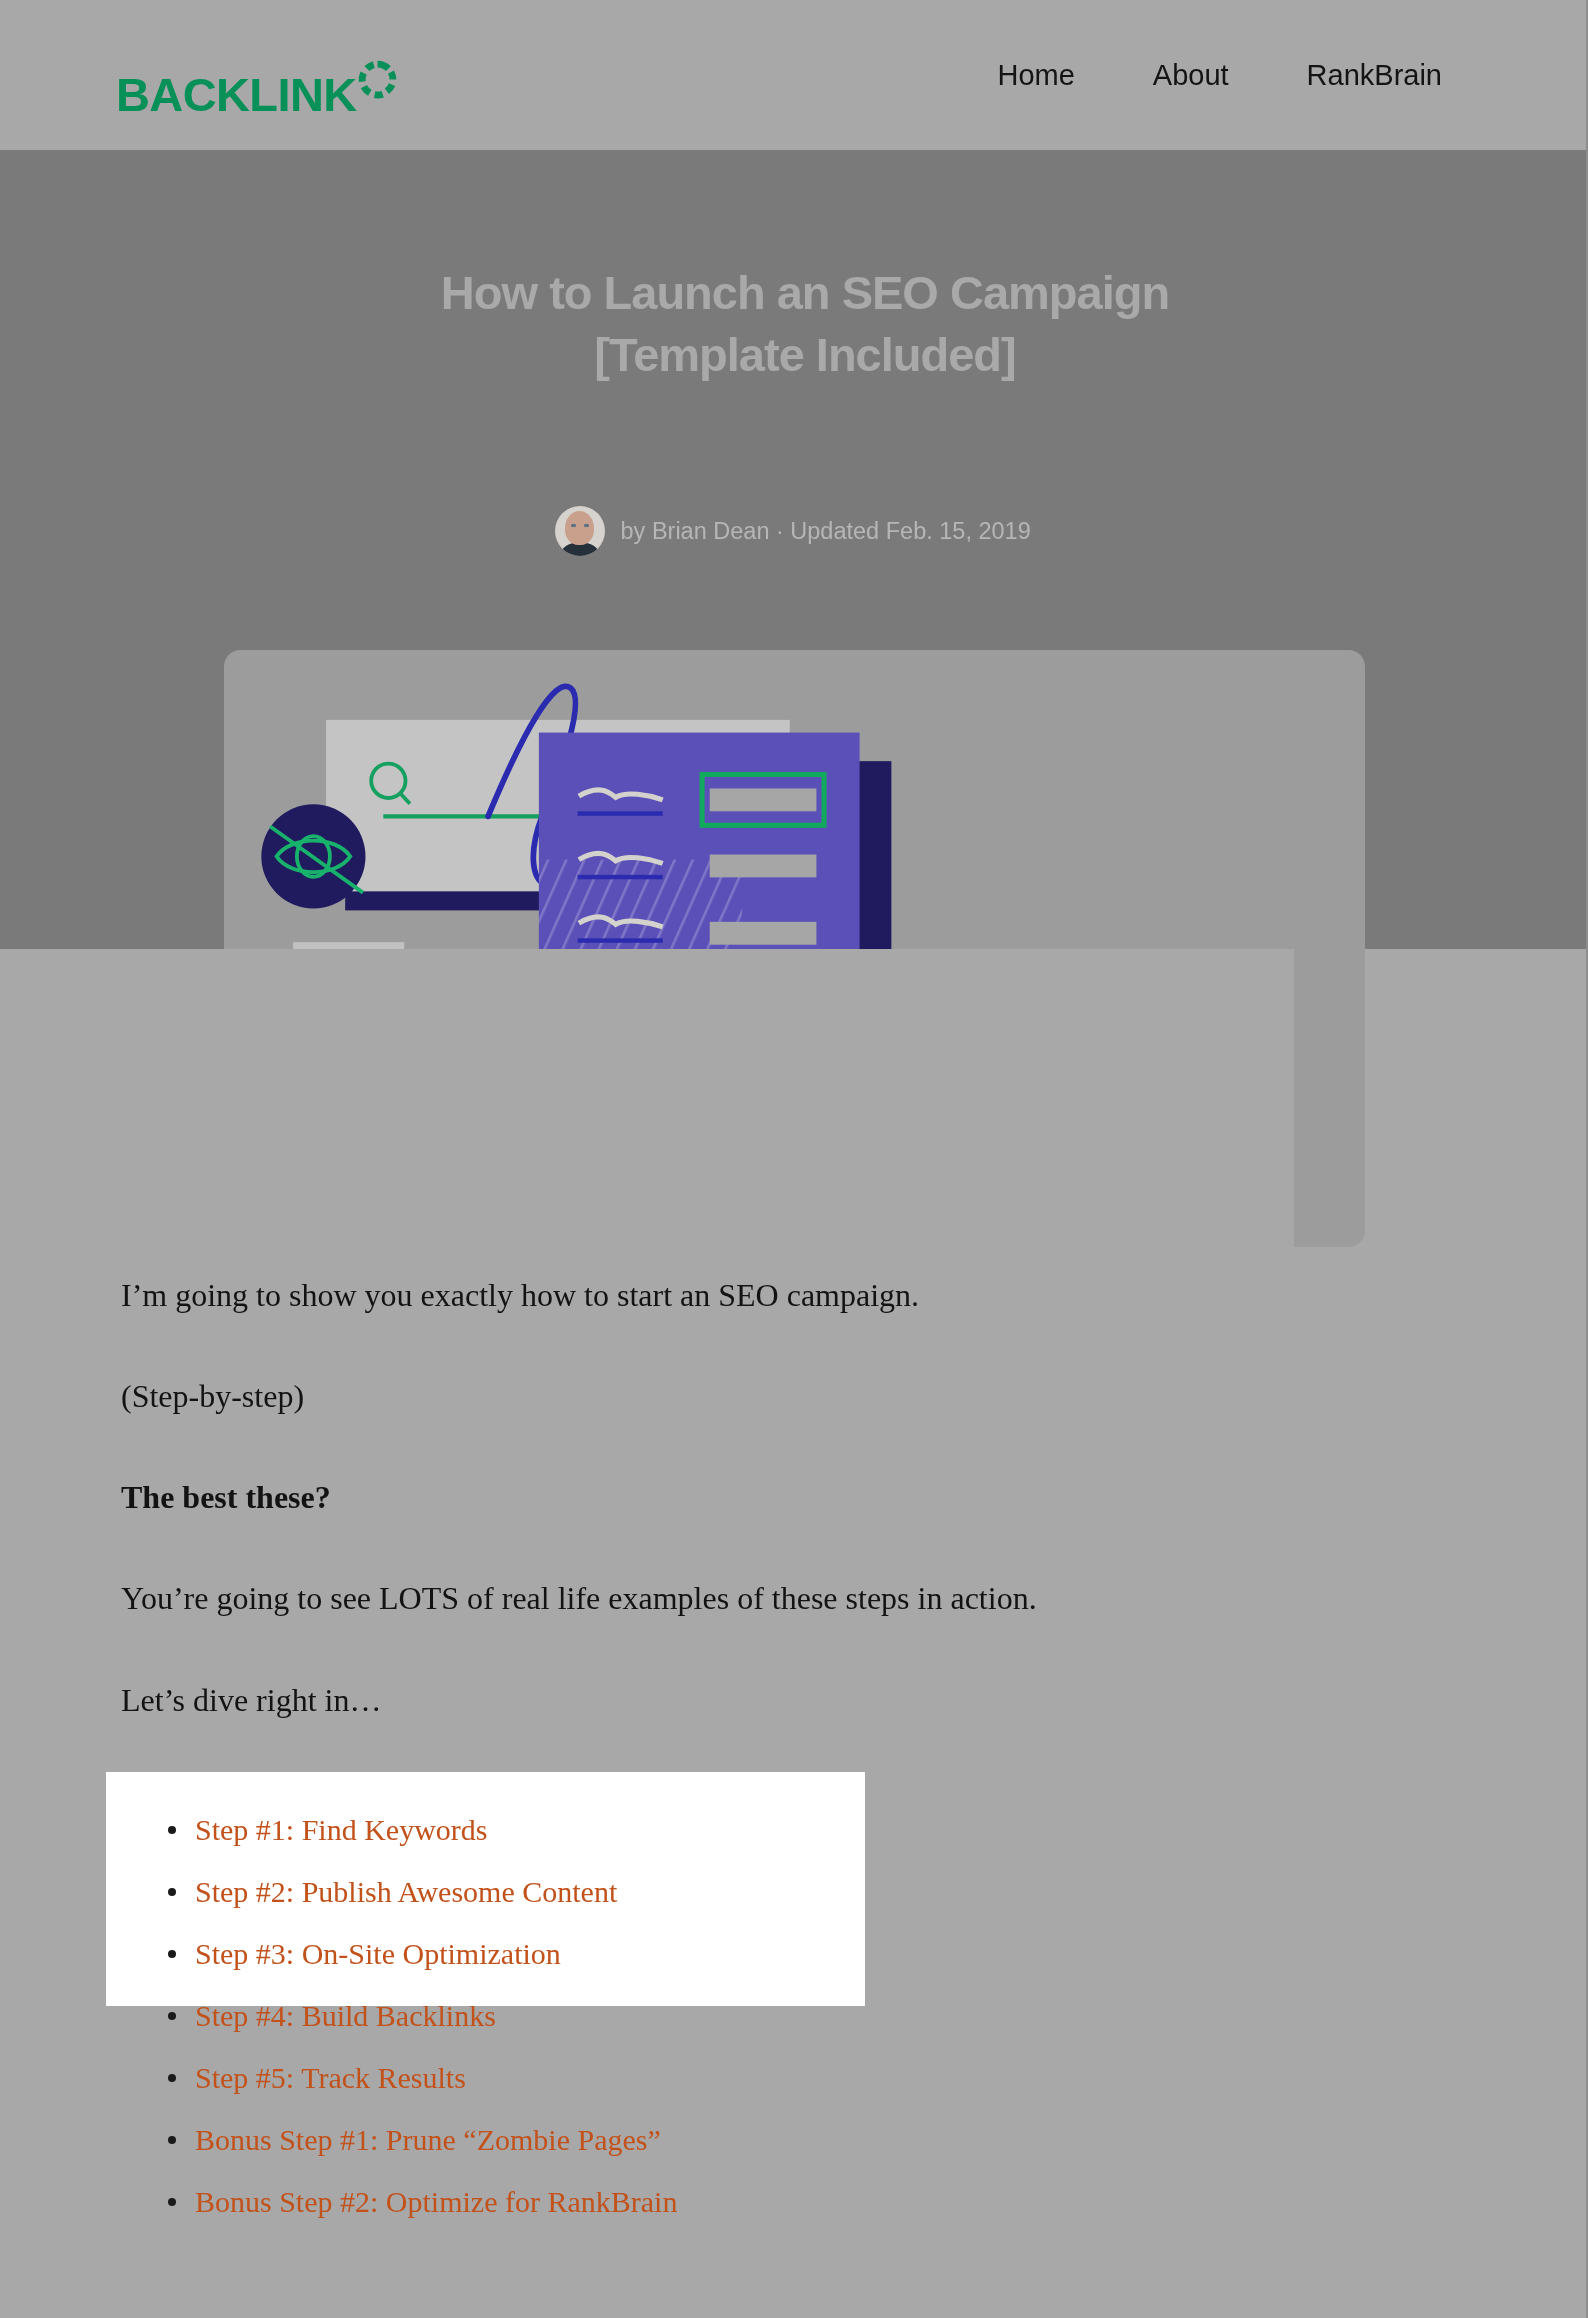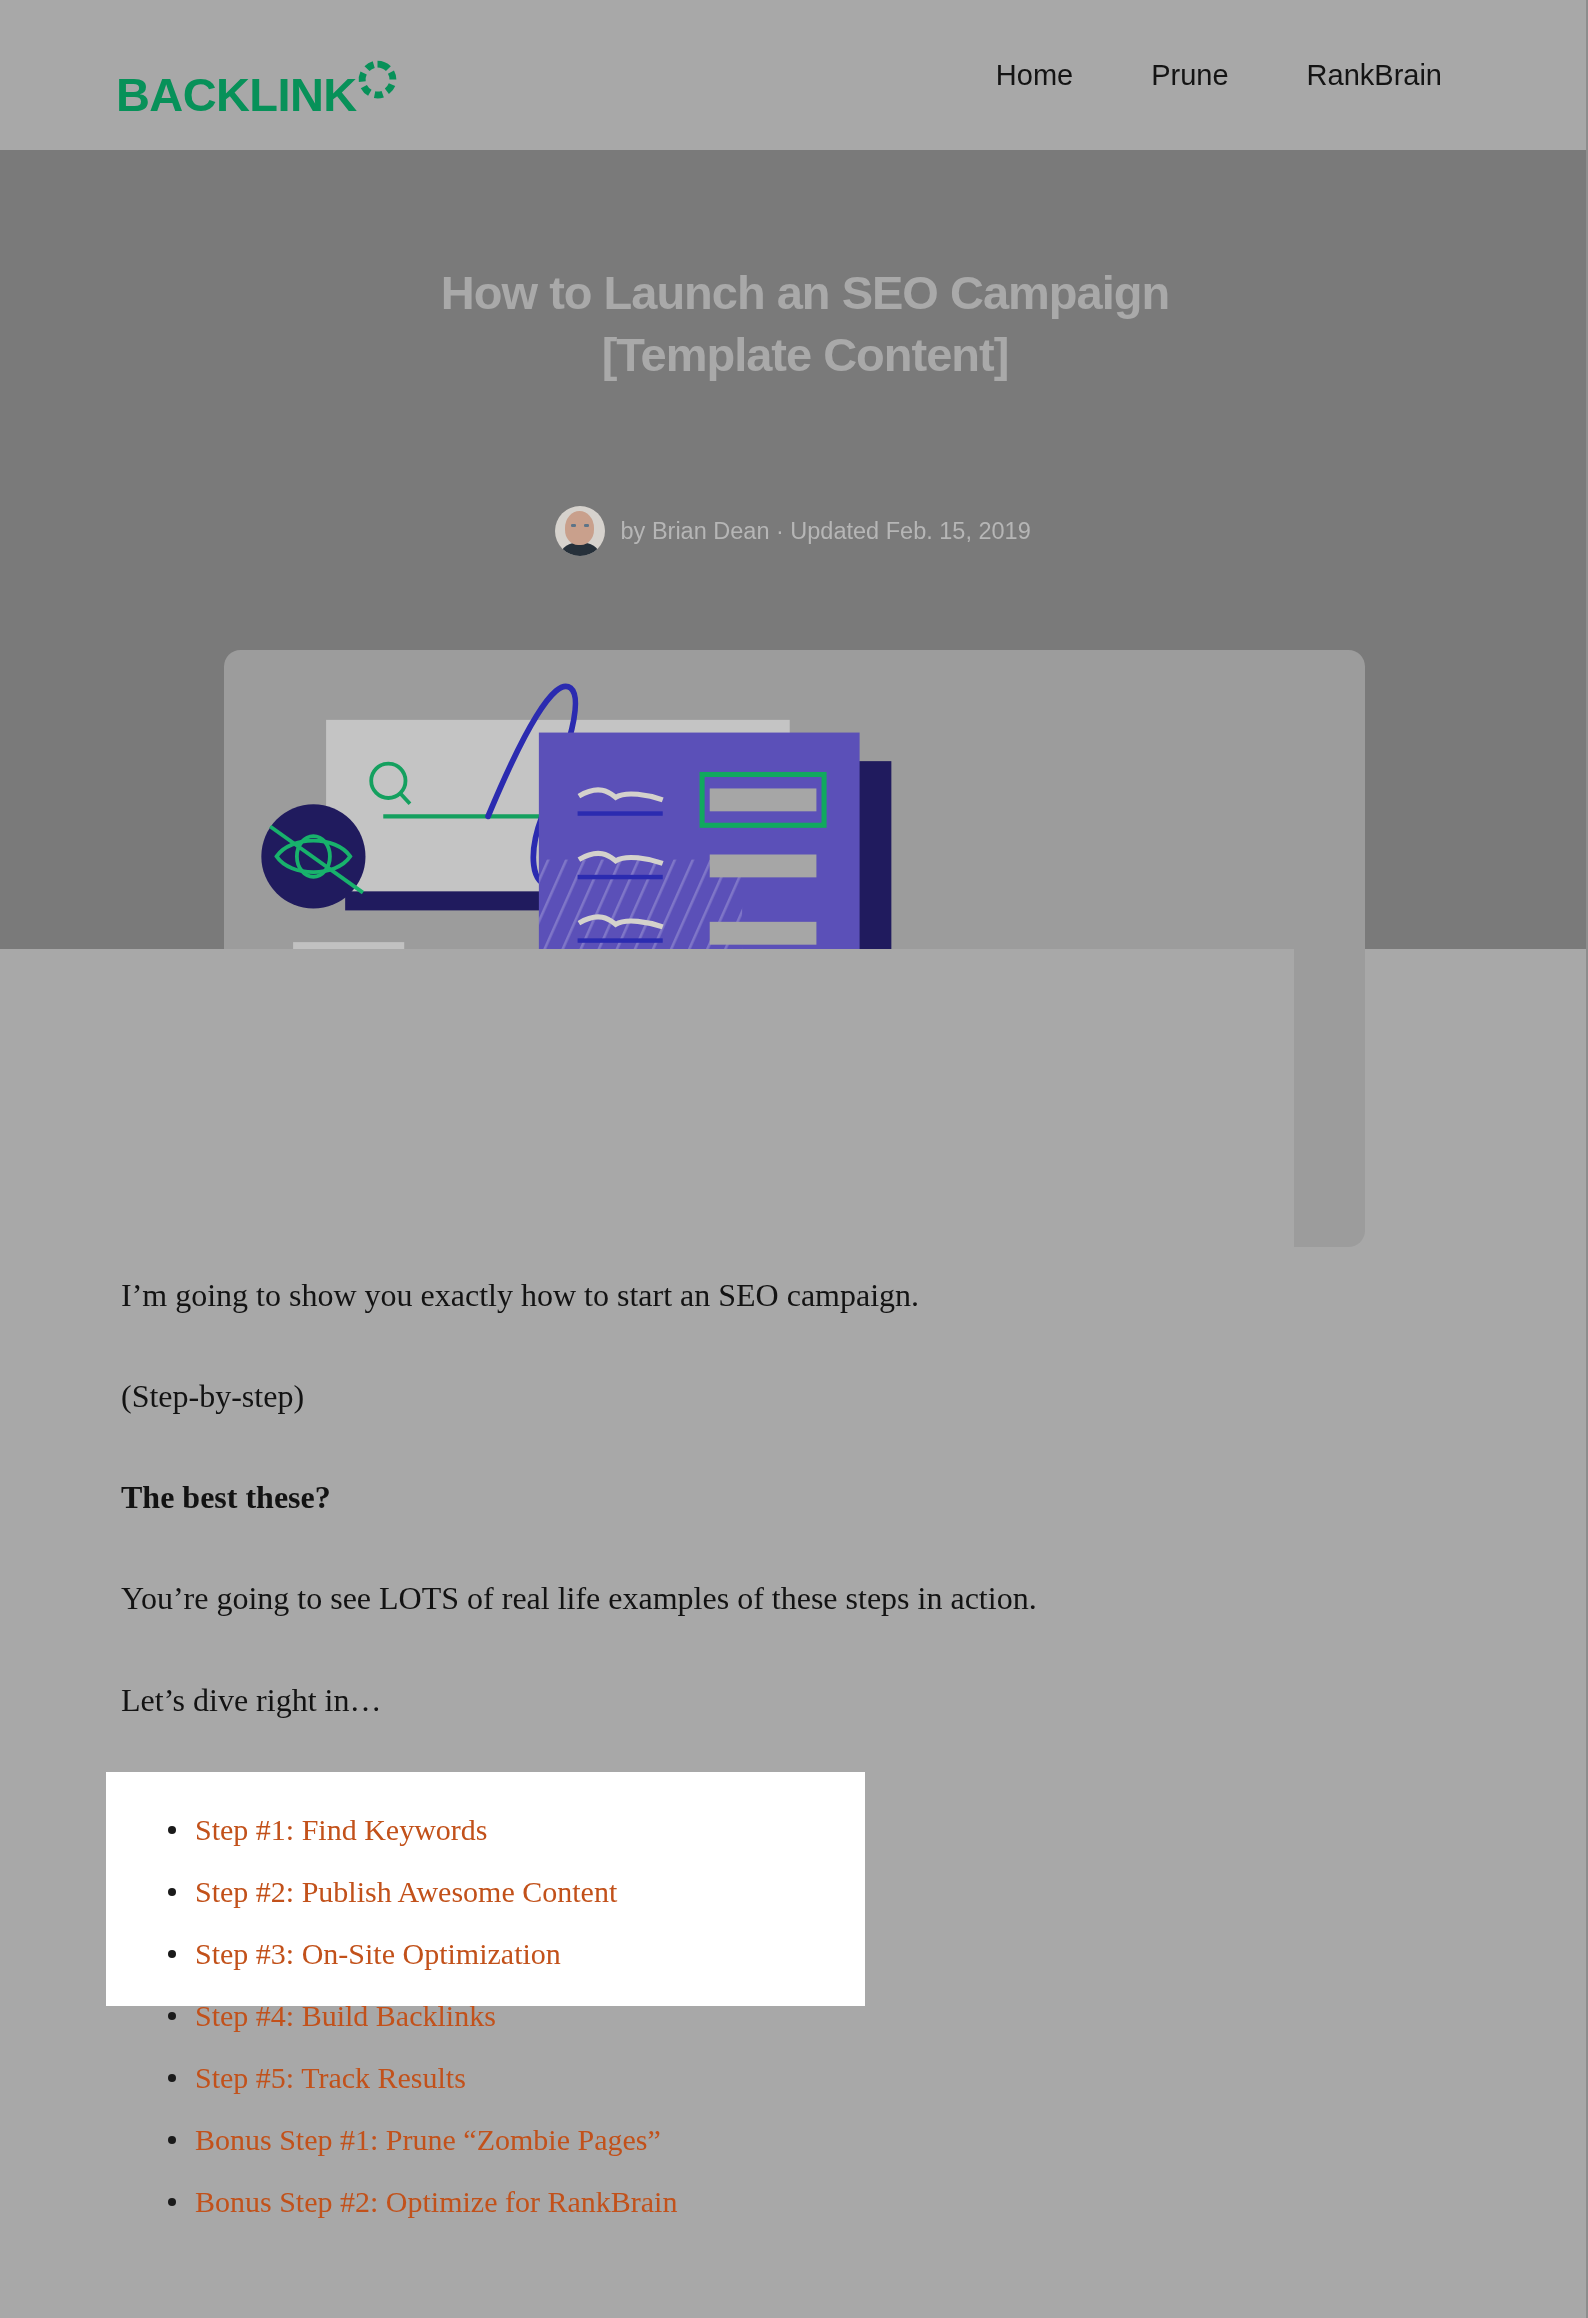--- a/index.html
+++ b/index.html
@@ -158,31 +158,31 @@
         <path d="M39.3 54.3 A24.5 24.5 0 0 1 26.4 55.2"></path>
         <path d="M18.8 52.2 A24.5 24.5 0 0 1 9.3 42.3"></path>
         <path d="M6.8 34.4 A24.5 24.5 0 0 1 8.9 20.8"></path>
         <path d="M14.3 13.9 A24.5 24.5 0 0 1 25.0 7.3"></path>
       </g>
     </svg>
   </div>
 
   <nav id="main-nav">
     <a href="#">Home</a>
-    <a href="#">Prune</a>
+    <a href="#">About</a>
     <a href="#">RankBrain</a>
   </nav>
 
 </div>
 
 <div id="hero">
 
   <h1 id="page-title">
     <span>How to Launch an SEO Campaign</span><br>
-    <span>[Template Content]</span>
+    <span>[Template Included]</span>
   </h1>
 
   <div id="byline">
     <div id="avatar">
       <div class="body"></div>
       <div class="head"></div>
       <div class="eyeL"></div>
         <div class="eyeR"></div>
     </div>
     <span id="byline-text">by Brian Dean · Updated Feb. 15, 2019</span>

